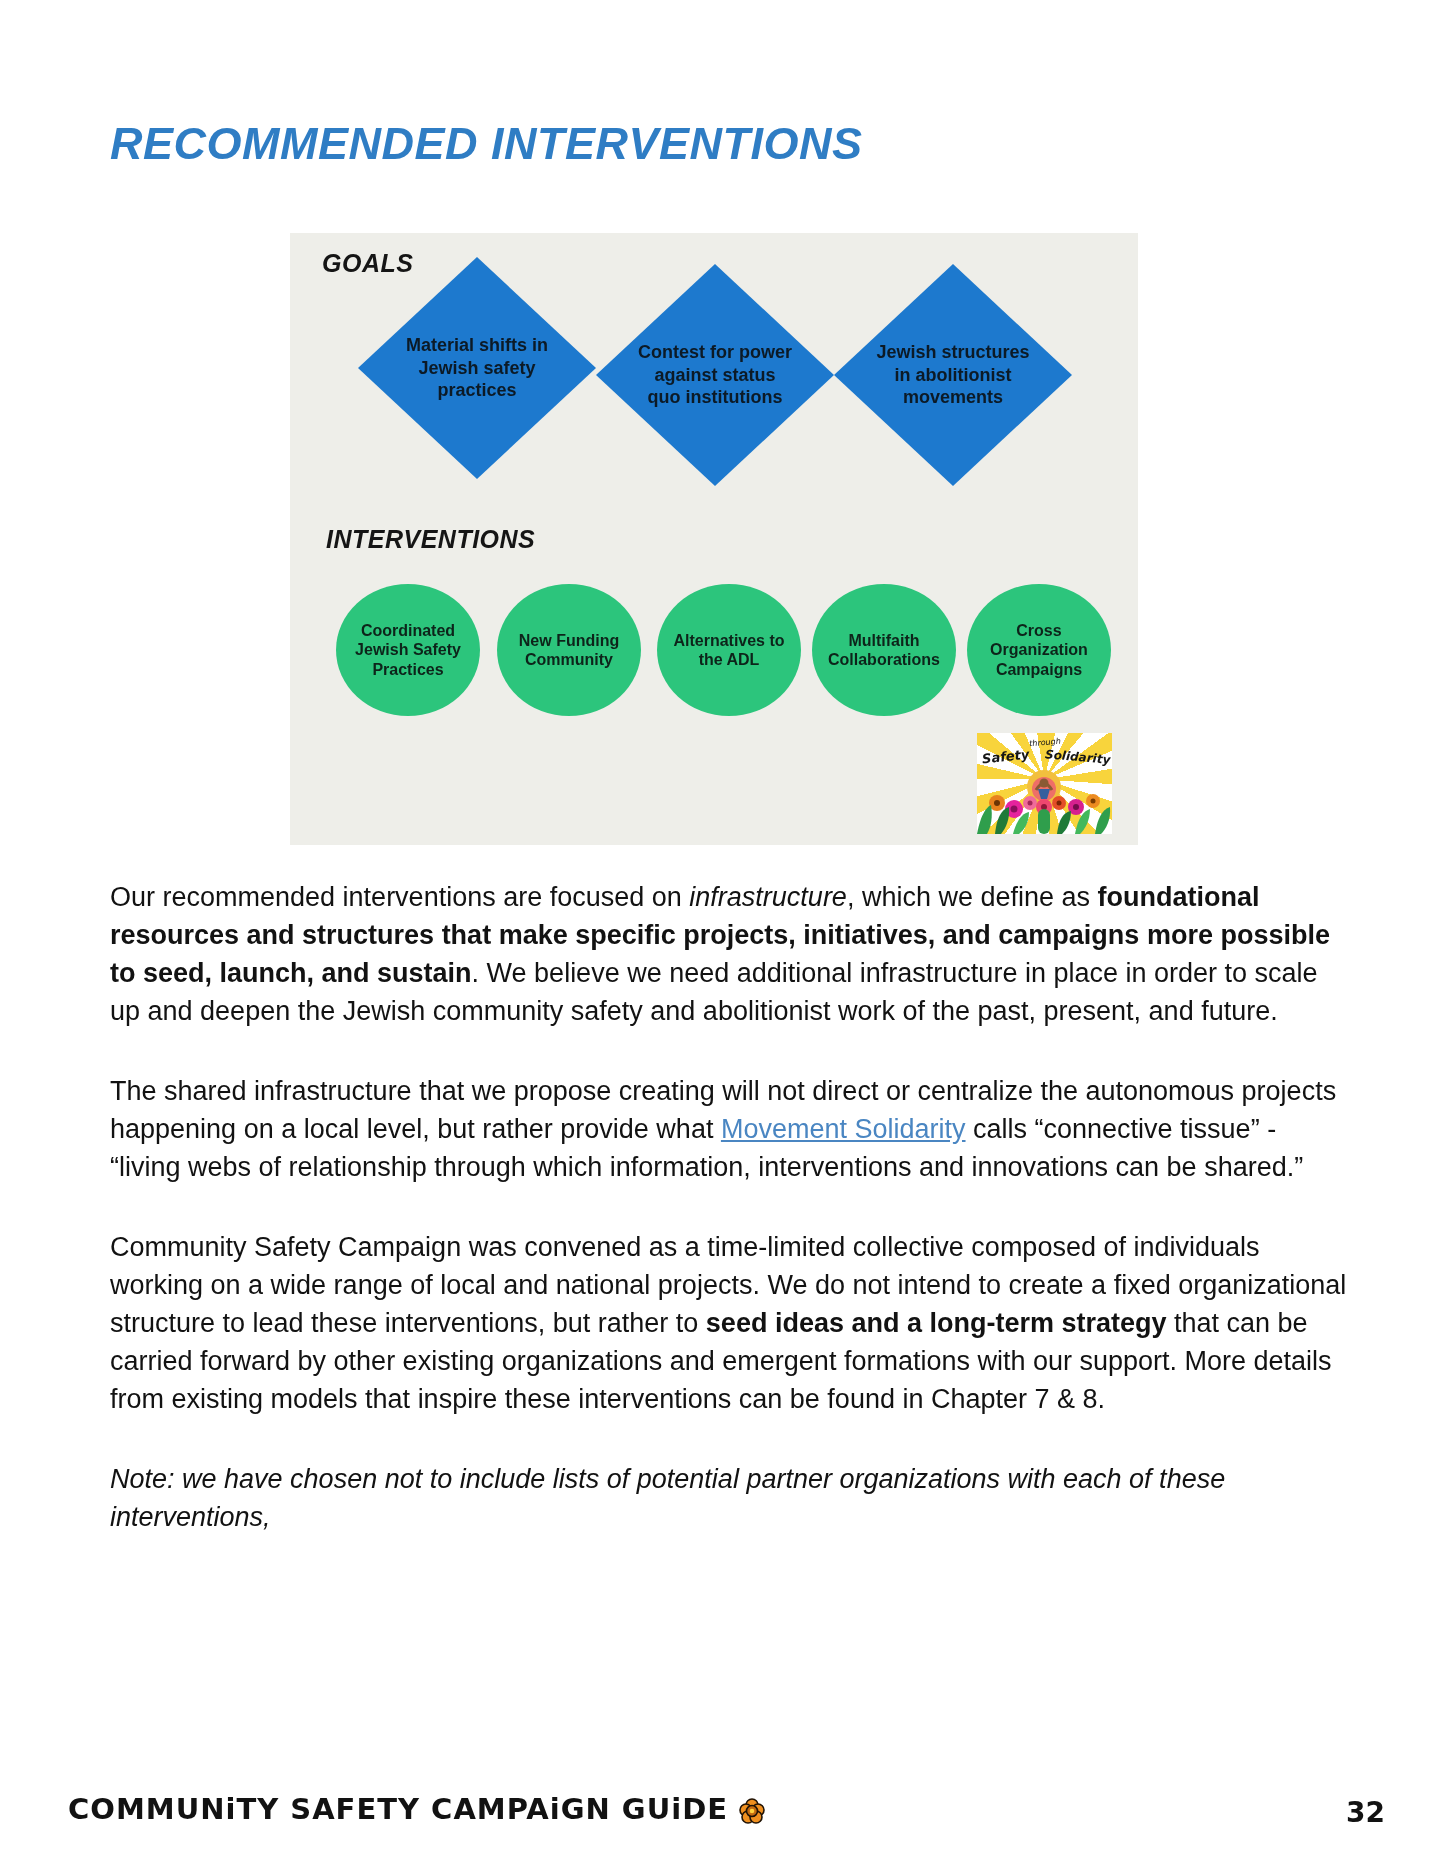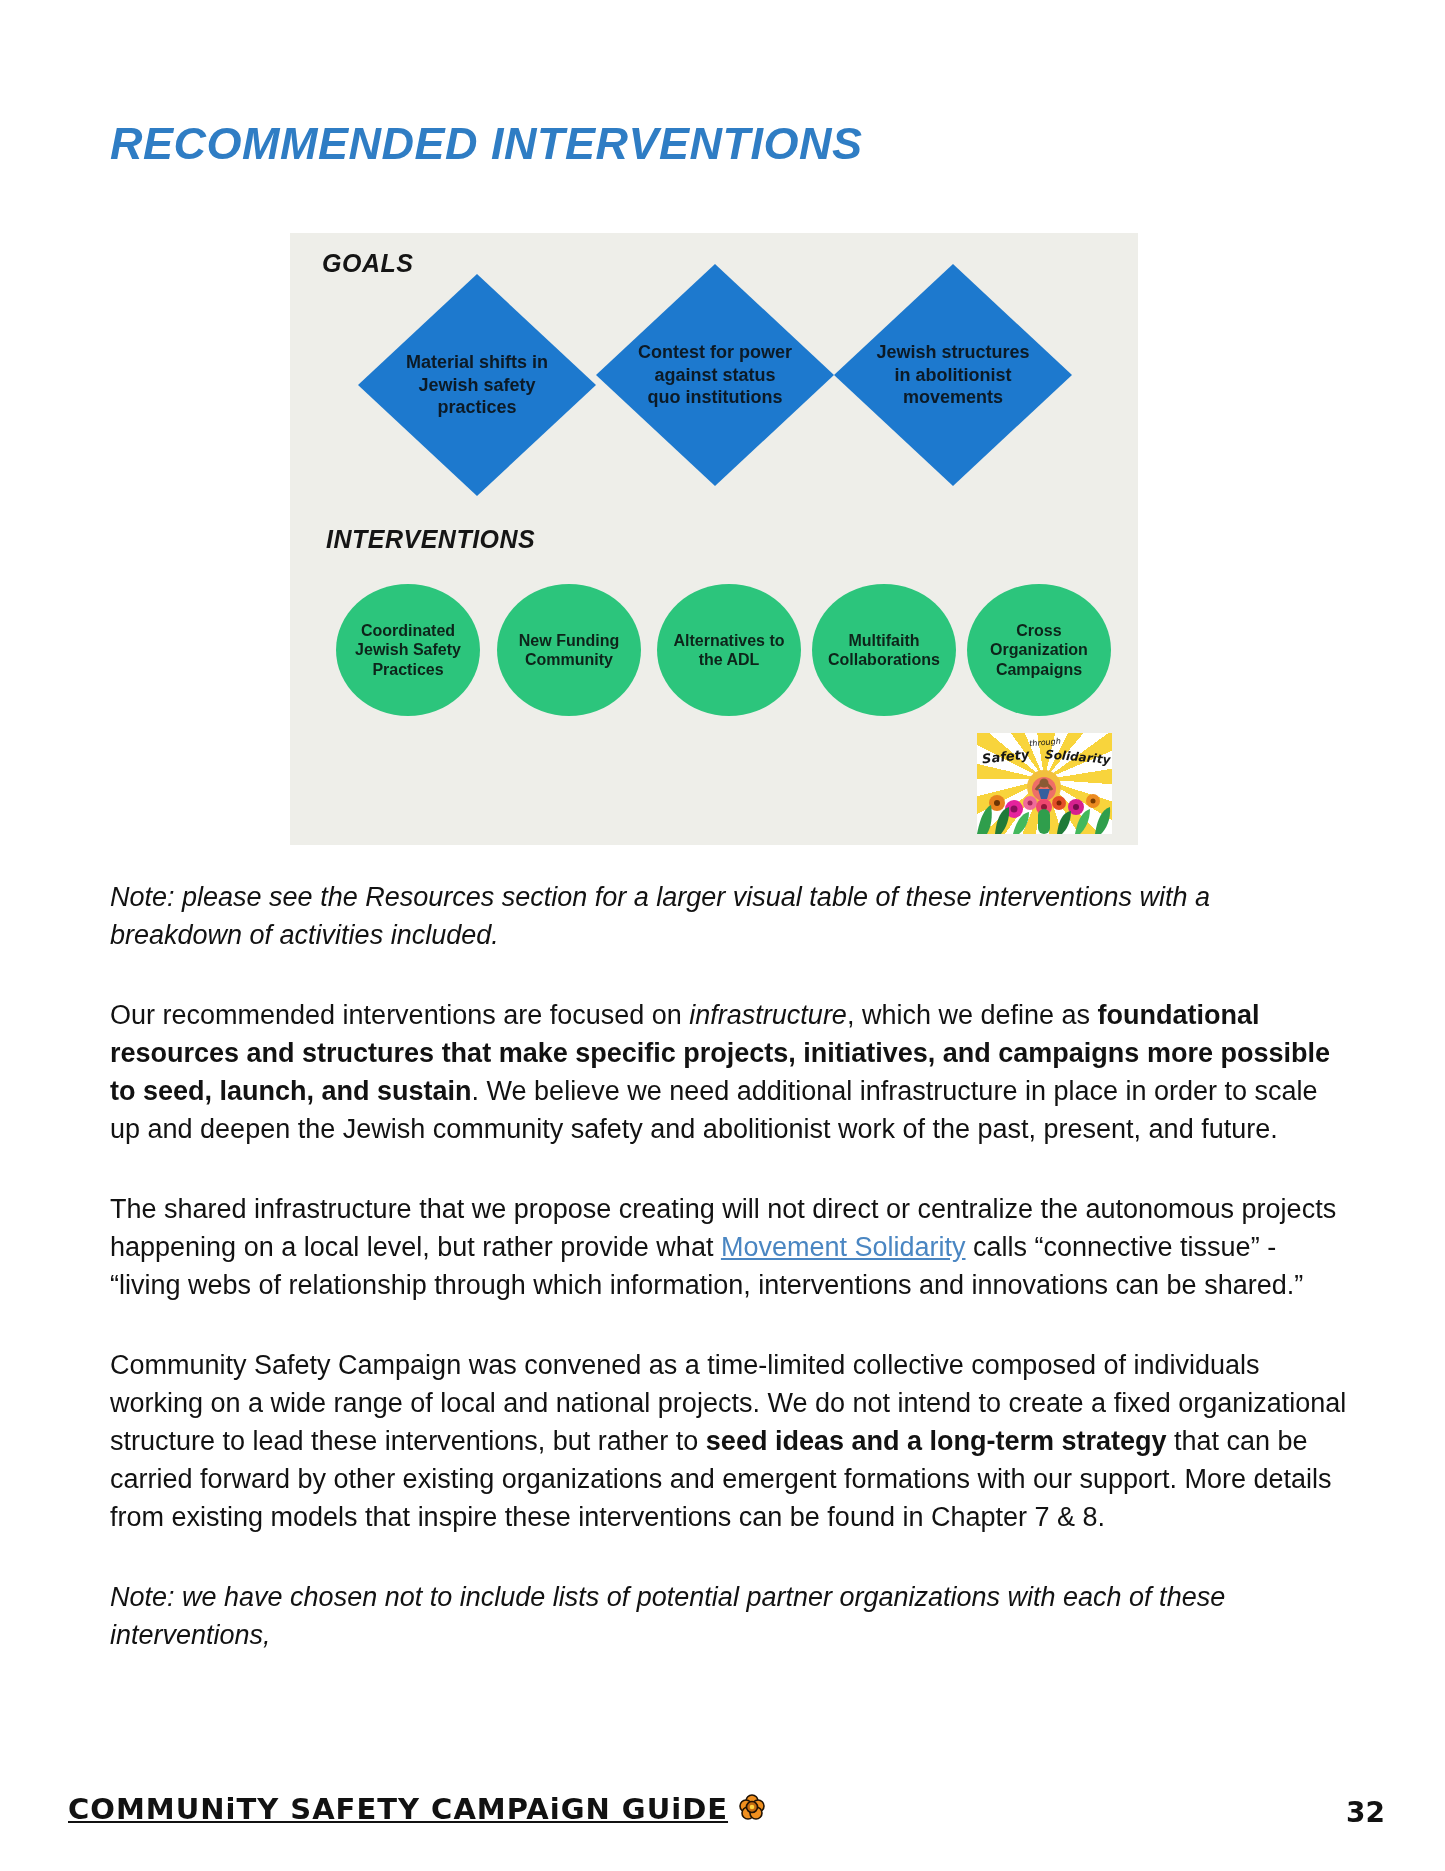--- a/index.html
+++ b/index.html
@@ -22,21 +22,21 @@
     position:absolute;margin:0;font-size:25px;font-weight:bold;font-style:italic;
     color:#151515;letter-spacing:.5px;
   }
   .goals-label{left:32px;top:16px;}
   .interventions-label{left:36px;top:292px;text-align:right;}
   .diamond{
     position:absolute;width:238px;height:222px;background:#1d79ce;
     clip-path:polygon(50% 0,100% 50%,50% 100%,0 50%);
     display:flex;align-items:center;justify-content:center;text-align:center;
   }
-  .d1{left:68px;top:41px;}
+  .d1{left:68px;top:24px;}
   .d2{left:306px;top:31px;}
   .d3{left:544px;top:31px;}
   .diamond-text{
     display:block;width:158px;font-size:18px;font-weight:bold;line-height:1.25;
     color:#0c1a26;
   }
   .circle{
     position:absolute;width:144px;height:132px;background:#2cc57c;border-radius:50%;
     display:flex;align-items:center;justify-content:center;text-align:center;top:351px;
   }
@@ -70,21 +70,21 @@
     position:absolute;left:110px;top:878px;width:1237px;
     font-size:27px;line-height:38px;color:#121212;
   }
   .text-col p{margin:0 0 42px 0;}
   .note{font-style:italic;}
   .seg-italic{font-style:italic;}
   .seg-bold{font-weight:bold;}
   .link{color:#4a86c2;text-decoration:underline;}
   
   .footer-brand{
-    position:absolute;left:68px;top:1792px;display:flex;align-items:flex-start;gap:9px;text-decoration:underline;
+    position:absolute;left:68px;top:1792px;display:flex;align-items:flex-end;gap:9px;
   }
   .footer-brand-text{
     font-family:"DejaVu Sans",sans-serif;font-size:29px;font-weight:bold;
     letter-spacing:1px;color:#121212;white-space:nowrap;
   }
   .flower-icon{display:block;}
   .page-number{
     position:absolute;left:1346px;top:1796px;
     font-family:"DejaVu Sans",sans-serif;font-size:28px;font-weight:bold;color:#121212;
   }
@@ -157,21 +157,20 @@
         <path d="M98,101 C101,84 107,78 113,76 C113,88 108,96 103,101 Z" fill="#43b85c"></path>
         <path d="M118,101 C121,82 127,76 133,74 C134,87 129,96 124,101 Z" fill="#2f9e4c"></path>
       </svg>
       <span class="art-word art-safety">Safety</span>
       <span class="art-word art-through">through</span>
       <span class="art-word art-solidarity">Solidarity</span>
     </div>
   </section>
 
   <div class="text-col">
-    <p class="note">Note: please see the Resources section for a larger visual table of these interventions with a breakdown of activities included.</p>
 
     <p><span>Our recommended interventions are focused on </span><span class="seg-italic">infrastructure</span><span>, which we define as </span><span class="seg-bold">foundational resources and structures that make specific projects, initiatives, and campaigns more possible to seed, launch, and sustain</span><span>. We believe we need additional infrastructure in place in order to scale up and deepen the Jewish community safety and abolitionist work of the past, present, and future.</span></p>
 
     <p><span>The shared infrastructure that we propose creating will not direct or centralize the autonomous projects happening on a local level, but rather provide what </span><a href="#" class="link">Movement Solidarity</a><span> calls “connective tissue” - “living webs of relationship through which information, interventions and innovations can be shared.”</span></p>
 
     <p><span>Community Safety Campaign was convened as a time-limited collective composed of individuals working on a wide range of local and national projects. We do not intend to create a fixed organizational structure to lead these interventions, but rather to </span><span class="seg-bold">seed ideas and a long-term strategy</span><span> that can be carried forward by other existing organizations and emergent formations with our support. More details from existing models that inspire these interventions can be found in Chapter 7 &amp; 8.</span></p>
 
     <p class="note">Note: we have chosen not to include lists of potential partner organizations with each of these interventions,</p>
   </div>
 

